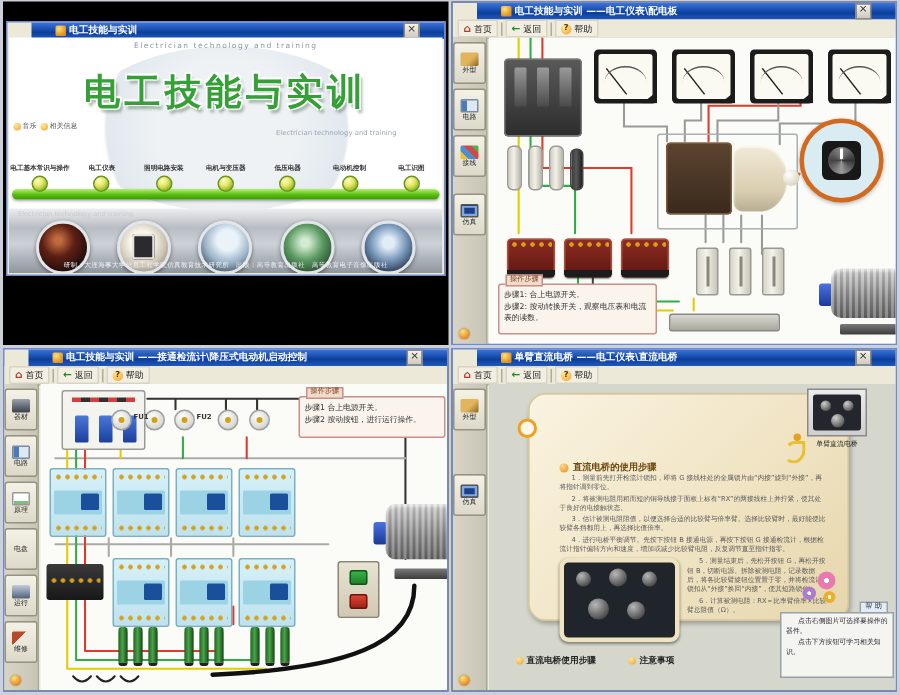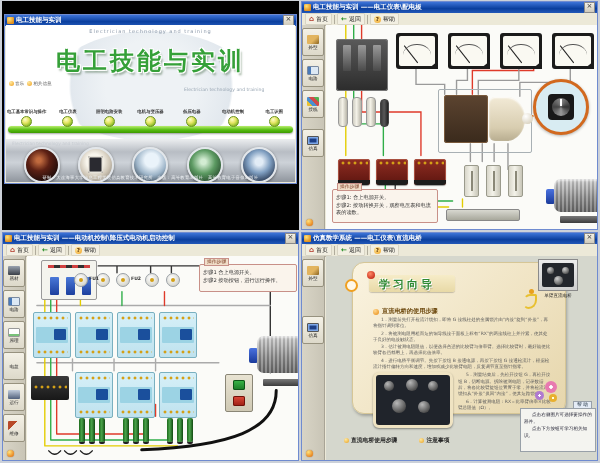--- a/index.html
+++ b/index.html
@@ -2,21 +2,21 @@
 <html><head>
 <meta charset="utf-8">
 <style>
   html,body{margin:0;padding:0;}
   body{width:600px;height:463px;background:#ccd1d9;font-family:"DejaVu Sans",sans-serif;position:relative;overflow:hidden;}
   .screen{position:absolute;inset:0;display:grid;grid-template-columns:297px 297px;grid-template-rows:229px 229px;gap:2px;padding:1px 2px;box-sizing:border-box;}
   .quad{position:relative;overflow:hidden;background:#000;}
   
   .win{position:absolute;background:#ece9d8;border:1px solid #6f8bd0;box-sizing:border-box;}
   .win.full{inset:0;}
-  .tbar{height:11px;background:linear-gradient(180deg,#3d74d8,#0b3f9e 60%,#2258b8);display:flex;align-items:center;gap:2px;padding:0 2px;}
+  .tbar{height:11px;background:linear-gradient(180deg,#3d74d8,#0b3f9e 60%,#2258b8);display:flex;align-items:center;gap:2px;padding:0 16px;margin-left:16px;}
   .ticon{width:7px;height:7px;border-radius:1px;background:radial-gradient(circle at 35% 30%,#ffe27a,#e09020 70%);flex:none;}
   .ttext{flex:1;color:#fff;font-size:6.5px;font-weight:bold;white-space:nowrap;overflow:hidden;line-height:11px;}
   .xbtn{width:9px;height:9px;background:linear-gradient(#f4f1e6,#cfcabb);border:1px solid #8a8a8a;font-size:7px;line-height:7px;text-align:center;color:#333;flex:none;}
   .tools{height:12px;background:#ece9d8;border-bottom:1px solid #b8b4a4;display:flex;align-items:center;gap:2px;padding:0 3px;}
   .tbtn{display:flex;align-items:center;gap:2px;height:10px;padding:0 3px;font-size:6px;color:#222;border:1px solid #d8d4c4;border-radius:1px;background:#f2efe2;}
   .tsep{width:1px;height:9px;background:#b0ac9c;}
   .ic-home{color:#b03a2a;font-size:7px;line-height:7px;font-weight:bold;}
   .ic-back{color:#1d8a1d;font-size:7px;line-height:7px;font-weight:bold;}
   .ic-help{width:7px;height:7px;border-radius:50%;background:radial-gradient(circle at 35% 30%,#ffe9a0,#f0a020);color:#5a3000;font-size:5.5px;line-height:7px;text-align:center;font-weight:bold;}
   .side{position:absolute;left:0;top:23px;bottom:0;width:23px;background:linear-gradient(90deg,#d8d4c6,#c9c5b6);border-right:1px solid #a8a496;display:flex;flex-direction:column;align-items:center;padding:3px 0;gap:3px;box-sizing:border-box;}
@@ -355,21 +355,21 @@
         </div>
       </div>
       <div class="music"></div>
     </div>
   </div>
 
   <div class="quad">
     <div class="win full">
       <div class="tbar">
         <div class="ticon"></div>
-        <div class="ttext">电工技能与实训 ——电动机控制\降压式电动机启动控制</div>
+        <div class="ttext">电工技能与实训 ——接通检流计\降压式电动机启动控制</div>
         <div class="xbtn">×</div>
       </div>
       <div class="tools">
         <div class="tbtn">
             <span class="ic-home">⌂</span>
             <span>首页</span>
           </div>
         <div class="tsep"></div>
         <div class="tbtn">
             <span class="ic-back">←</span>
@@ -511,21 +511,21 @@
           </div>
       </div>
       <div class="music"></div>
     </div>
   </div>
 
   <div class="quad">
     <div class="win full">
       <div class="tbar">
         <div class="ticon"></div>
-        <div class="ttext">仿真教学系统 ——电工仪表\直流电桥</div>
+        <div class="ttext">单臂直流电桥 ——电工仪表\直流电桥</div>
         <div class="xbtn">×</div>
       </div>
       <div class="tools">
         <div class="tbtn">
             <span class="ic-home">⌂</span>
             <span>首页</span>
           </div>
         <div class="tsep"></div>
         <div class="tbtn">
             <span class="ic-back">←</span>
@@ -543,24 +543,20 @@
             <span>外型</span>
           </div>
         <div class="sbtn" style="margin-top:26px;">
             <div class="sico monitor"></div>
             <span>仿真</span>
           </div>
       </div>
       <div class="main q4m">
         <div class="panel">
           <div class="oring"></div>
-          <div class="ribbon">
-            <div class="rflower"></div>
-            <div class="gtitle">学习向导</div>
-          </div>
           <div class="skater">
               <div class="sh"></div>
               <div class="sb"></div>
             </div>
           <div class="ghead">
             <div class="gbullet"></div>
             <div class="gheadtext">直流电桥的使用步骤</div>
           </div>
           <div class="gbody">
             <p>1．测量前先打开检流计锁扣，即将 G 接线柱处的金属锁片由“内接”旋到“外接”，再将指针调到零位。</p>

